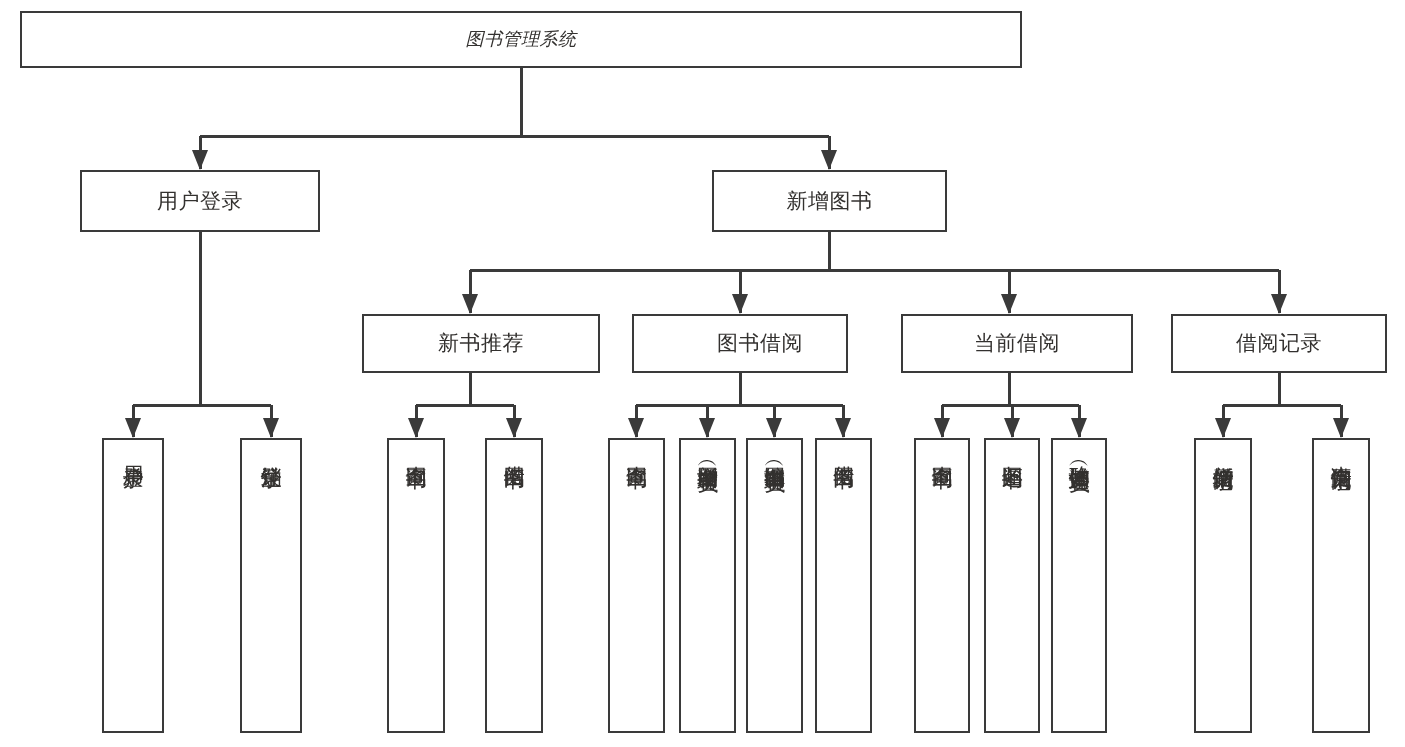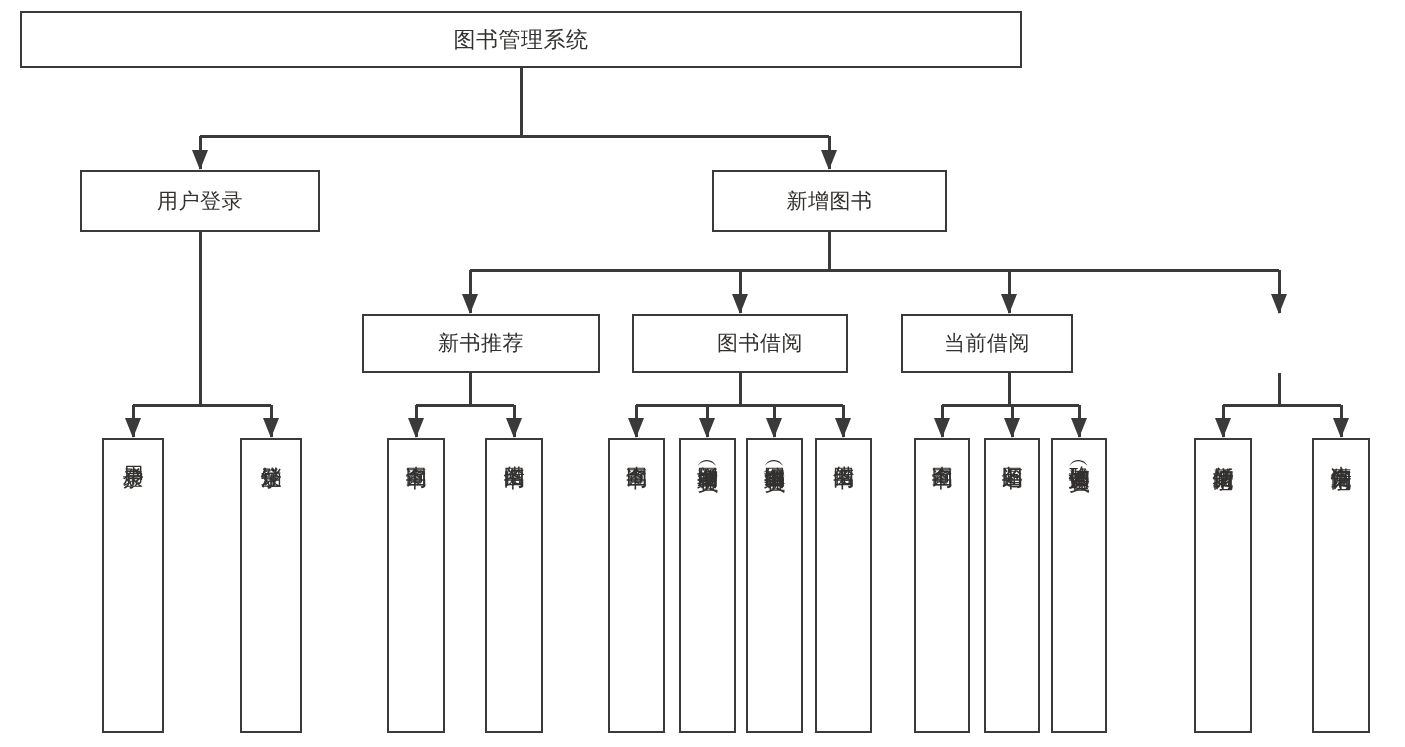--- a/index.html
+++ b/index.html
@@ -40,21 +40,22 @@
   .node-label {
     display: block;
     line-height: 1.18;
     letter-spacing: 0.5px;
     white-space: nowrap;
   }
   .node.horizontal .node-label {
     font-size: 21px;
   }
   .node.root .node-label {
-    font-size: 22px;
+    font-size: 18px;
+    font-style: italic;
   }
   .node.vertical {
     align-items: flex-start;
     padding-top: 9px;
   }
   .node.vertical .node-label {
     writing-mode: vertical-rl;
     text-orientation: upright;
     font-size: 21px;
     line-height: 1.08;
@@ -142,22 +143,25 @@
   <div class="node horizontal" style="left:712px; top:170px; width:235px; height:62px;">
     <span class="node-label">新增图书</span>
   </div>
 
   <div class="node horizontal" style="left:362px; top:314px; width:238px; height:59px;">
     <span class="node-label">新书推荐</span>
   </div>
   <div class="node horizontal" style="left:632px; top:314px; width:216px; height:59px;padding-left:40px;">
     <span class="node-label">图书借阅</span>
   </div>
-  <div class="node horizontal" style="left:901px; top:314px; width:172px; height:59px;">
+  <div class="node horizontal" style="left:901px; top:314px; width:232px; height:59px;">
     <span class="node-label">当前借阅</span>
+  </div>
+  <div class="node horizontal" style="left:1171px; top:314px; width:216px; height:59px;">
+    <span class="node-label">借阅记录</span>
   </div>
 
   <div class="node vertical" style="left:102px; top:438px; width:62px; height:295px;">
     <span class="node-label">用户登录</span>
   </div>
   <div class="node vertical" style="left:240px; top:438px; width:62px; height:295px;">
     <span class="node-label">注销登录</span>
   </div>
 
   <div class="node vertical" style="left:387px; top:438px; width:58px; height:295px;">

